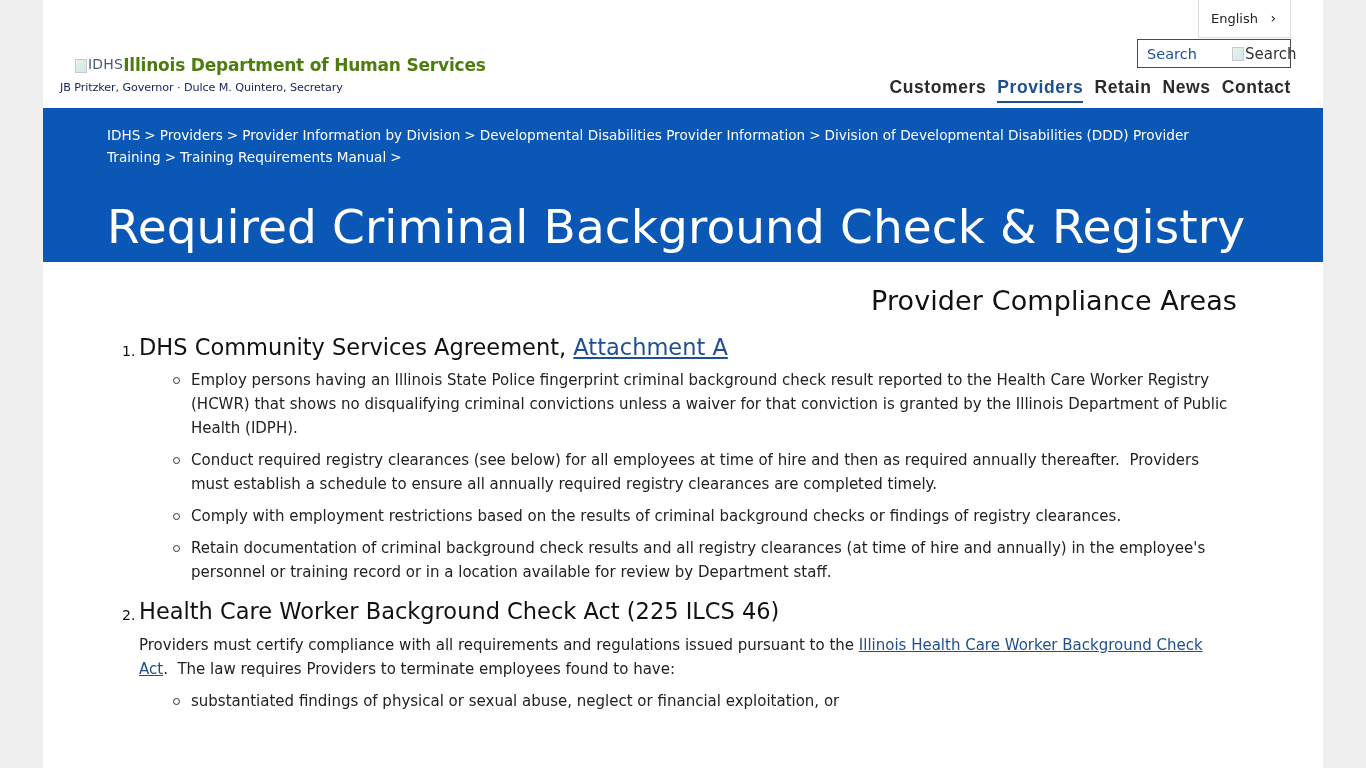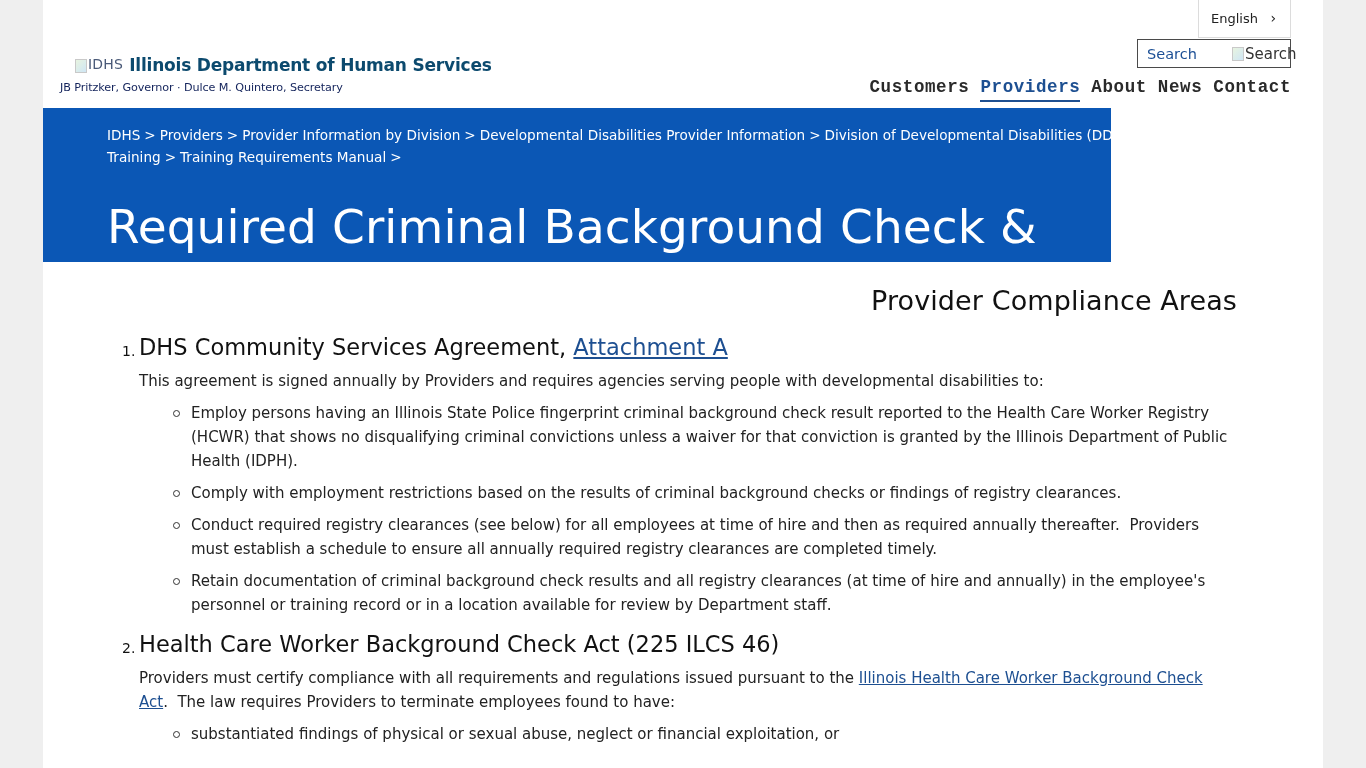--- a/index.html
+++ b/index.html
@@ -19,21 +19,21 @@
   .logo-img {
     display: inline-flex; align-items: center; font-size: 14px; color: #4a5a78;
     font-family: "DejaVu Sans", sans-serif; letter-spacing: 0.2px;
   }
   .logo-img .broken {
     display: inline-block; width: 12px; height: 14px; margin-right: 1px;
     border: 1px solid #c9c9c9; background: linear-gradient(135deg,#e8f4e0 0%,#cfe6f5 100%);
     position: relative; top: 2px;
   }
   .org-name {
-    margin-left: 6px; font-weight: bold; font-size: 17px; color: #0c4a6e;
+    margin-left: 0; font-weight: bold; font-size: 17px; color: #4d7c0f;
     font-family: "DejaVu Sans", sans-serif; letter-spacing: -0.2px;
   }
   .officials {
     position: absolute; left: 17px; top: 81px; font-size: 11.2px; color: #13235b;
     font-family: "DejaVu Sans", sans-serif; letter-spacing: -0.1px;
   }
   .lang {
     position: absolute; left: 1155px; top: 0; width: 93px; height: 38px;
     border: 1px solid #dcdcdc; border-top: none; background: #fff;
     display: flex; align-items: center; padding-left: 12px;
@@ -56,27 +56,27 @@
   }
   .search-btn .broken {
     display: inline-block; width: 12px; height: 14px; margin-right: 1px;
     border: 1px solid #c9c9c9; background: linear-gradient(135deg,#e8f4e0 0%,#cfe6f5 100%);
   }
   .nav {
     position: absolute; right: 32px; top: 77px; display: flex; gap: 11px;
   }
   .nav a {
     font-weight: bold; font-size: 17.5px; color: #2a2a2a; text-decoration: none;
-    letter-spacing: 0.6px; font-family: Liberation Mono, monospace; padding-bottom: 3px;
+    letter-spacing: 0.6px; font-family: Liberation Sans, sans-serif; padding-bottom: 3px;
   }
   .nav a.active { color: #1d4f91; border-bottom: 2px solid #1d4f91; }
 
   
   .banner {
-    position: absolute; left: 0; top: 108px; width: 1068px; height: 154px;
+    position: absolute; left: 0; top: 108px; width: 1280px; height: 154px;
     background: #0b57b5; color: #fff;
   }
   .breadcrumb {
     position: absolute; left: 64px; top: 17px; width: 1130px;
     font-size: 13.6px; line-height: 21.5px; color: #fff;
   }
   .breadcrumb a { color: #fff; text-decoration: none; }
   .breadcrumb .sep { margin: 0 4px; }
   .page-title {
     position: absolute; left: 64px; top: 91px;
@@ -125,44 +125,43 @@
       <input class="search-input" type="text" placeholder="Search" style="">
       <button class="search-btn">
         <span class="broken"></span>
         <span>Search</span>
       </button>
     </div>
 
     <nav class="nav">
       <a href="#">Customers</a>
       <a href="#" class="active">Providers</a>
-      <a href="#">About</a>
+      <a href="#">Retain</a>
       <a href="#">News</a>
       <a href="#">Contact</a>
     </nav>
   </header>
 
   <section class="banner">
     <div class="breadcrumb">
       <a href="#">IDHS</a><span class="sep">&gt;</span><a href="#">Providers</a><span class="sep">&gt;</span><a href="#">Provider Information by Division</a><span class="sep">&gt;</span><a href="#">Developmental Disabilities Provider Information</a><span class="sep">&gt;</span><a href="#">Division of Developmental Disabilities (DDD) Provider Training</a><span class="sep">&gt;</span><a href="#">Training Requirements Manual</a><span class="sep">&gt;</span>
     </div>
     <h1 class="page-title">Required Criminal Background Check &amp; Registry Clearances</h1>
   </section>
 
   <main class="content">
     <h2 class="h2">Provider Compliance Areas</h2>
 
     <div class="section">
       <span class="section-num">1.</span>
       <h3 class="h3"><span>DHS Community Services Agreement, </span><a href="#">Attachment A</a></h3>
-      <p class="para">This agreement is signed annually by Providers and requires agencies serving people with developmental disabilities to:</p>
       <ul class="bullets">
         <li>Employ persons having an Illinois State Police fingerprint criminal background check result reported to the Health Care Worker Registry (HCWR) that shows no disqualifying criminal convictions unless a waiver for that conviction is granted by the Illinois Department of Public Health (IDPH).</li>
+        <li>Conduct required registry clearances (see below) for all employees at time of hire and then as required annually thereafter.&nbsp; Providers must establish a schedule to ensure all annually required registry clearances are completed timely.</li>
         <li>Comply with employment restrictions based on the results of criminal background checks or findings of registry clearances.</li>
-        <li>Conduct required registry clearances (see below) for all employees at time of hire and then as required annually thereafter.&nbsp; Providers must establish a schedule to ensure all annually required registry clearances are completed timely.</li>
         <li>Retain documentation of criminal background check results and all registry clearances (at time of hire and annually) in the employee's personnel or training record or in a location available for review by Department staff.</li>
       </ul>
     </div>
 
     <div class="section" style="margin-top:14px">
       <span class="section-num">2.</span>
       <h3 class="h3">Health Care Worker Background Check Act (225 ILCS 46)</h3>
       <p class="para"><span>Providers must certify compliance with all requirements and regulations issued pursuant to the </span><a href="#">Illinois Health Care Worker Background Check Act</a><span>.&nbsp; The law requires Providers to terminate employees found to have:</span></p>
       <ul class="bullets">
         <li>substantiated findings of physical or sexual abuse, neglect or financial exploitation, or</li>

